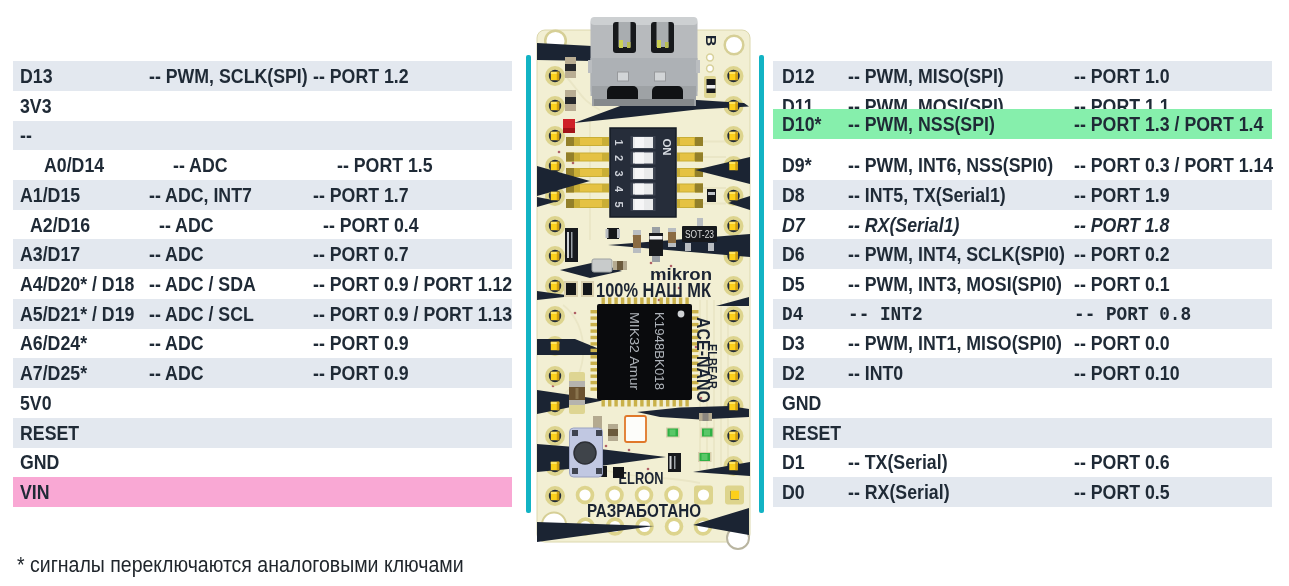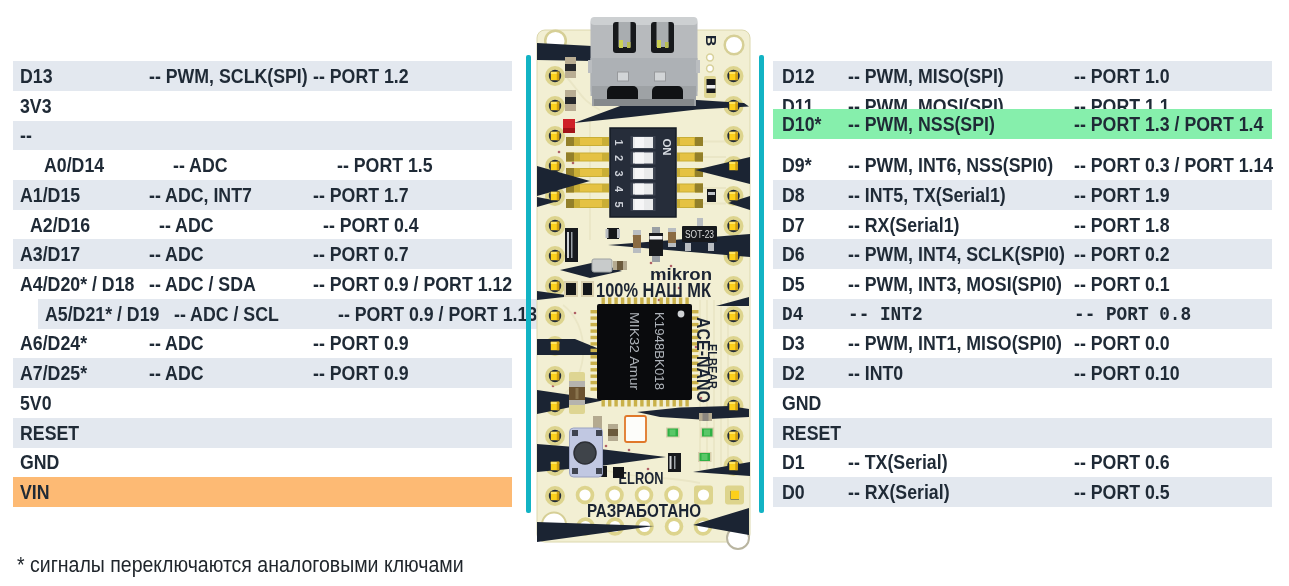--- a/index.html
+++ b/index.html
@@ -43,21 +43,21 @@
 <div class="row" style="left:13px;top:239.4px;background:#e3e8ef;">
     <span class="c" style="left:6.5px">A3/D17</span>
     <span class="c" style="left:135.5px">-- ADC</span>
     <span class="c" style="left:299.5px">-- PORT 0.7</span>
   </div>
 <div class="row" style="left:13px;top:269.1px;">
     <span class="c" style="left:6.5px">A4/D20* / D18</span>
     <span class="c" style="left:135.5px">-- ADC / SDA</span>
     <span class="c" style="left:299.5px">-- PORT 0.9 / PORT 1.12</span>
   </div>
-<div class="row" style="left:13px;top:298.8px;background:#e3e8ef;margin-left:25px;">
+<div class="row" style="left:13px;top:298.8px;background:#e3e8ef;">
     <span class="c" style="left:6.5px">A5/D21* / D19</span>
     <span class="c" style="left:135.5px">-- ADC / SCL</span>
     <span class="c" style="left:299.5px">-- PORT 0.9 / PORT 1.13</span>
   </div>
 <div class="row" style="left:13px;top:328.6px;">
     <span class="c" style="left:6.5px">A6/D24*</span>
     <span class="c" style="left:135.5px">-- ADC</span>
     <span class="c" style="left:299.5px">-- PORT 0.9</span>
   </div>
 <div class="row" style="left:13px;top:358.3px;background:#e3e8ef;">
@@ -67,21 +67,21 @@
   </div>
 <div class="row" style="left:13px;top:388.0px;">
     <span class="c" style="left:6.5px">5V0</span>
   </div>
 <div class="row" style="left:13px;top:417.8px;background:#e3e8ef;">
     <span class="c" style="left:6.5px">RESET</span>
   </div>
 <div class="row" style="left:13px;top:447.5px;">
     <span class="c" style="left:6.5px">GND</span>
   </div>
-<div class="row" style="left:13px;top:477.2px;background:#fdba74;">
+<div class="row" style="left:13px;top:477.2px;background:#f9a8d4;">
     <span class="c" style="left:6.5px">VIN</span>
   </div>
 <div class="row" style="left:773px;top:61.0px;background:#e3e8ef;">
     <span class="c" style="left:8.5px">D12</span>
     <span class="c" style="left:74.5px">-- PWM, MISO(SPI)</span>
     <span class="c" style="left:301px">-- PORT 1.0</span>
   </div>
 <div class="row" style="left:773px;top:90.7px;">
     <span class="c" style="left:8.5px">D11</span>
     <span class="c" style="left:74.5px">-- PWM, MOSI(SPI)</span>
@@ -95,21 +95,21 @@
 <div class="row" style="left:773px;top:150.2px;">
     <span class="c" style="left:8.5px">D9*</span>
     <span class="c" style="left:74.5px">-- PWM, INT6, NSS(SPI0)</span>
     <span class="c" style="left:301px">-- PORT 0.3 / PORT 1.14</span>
   </div>
 <div class="row" style="left:773px;top:179.9px;background:#e3e8ef;">
     <span class="c" style="left:8.5px">D8</span>
     <span class="c" style="left:74.5px">-- INT5, TX(Serial1)</span>
     <span class="c" style="left:301px">-- PORT 1.9</span>
   </div>
-<div class="row" style="left:773px;top:209.7px;">
+<div class="row" style="left:773px;top:209.7px;font-style:italic;">
     <span class="c" style="left:8.5px">D7</span>
     <span class="c" style="left:74.5px">-- RX(Serial1)</span>
     <span class="c" style="left:301px">-- PORT 1.8</span>
   </div>
 <div class="row" style="left:773px;top:239.4px;background:#e3e8ef;">
     <span class="c" style="left:8.5px">D6</span>
     <span class="c" style="left:74.5px">-- PWM, INT4, SCLK(SPI0)</span>
     <span class="c" style="left:301px">-- PORT 0.2</span>
   </div>
 <div class="row" style="left:773px;top:269.1px;">

